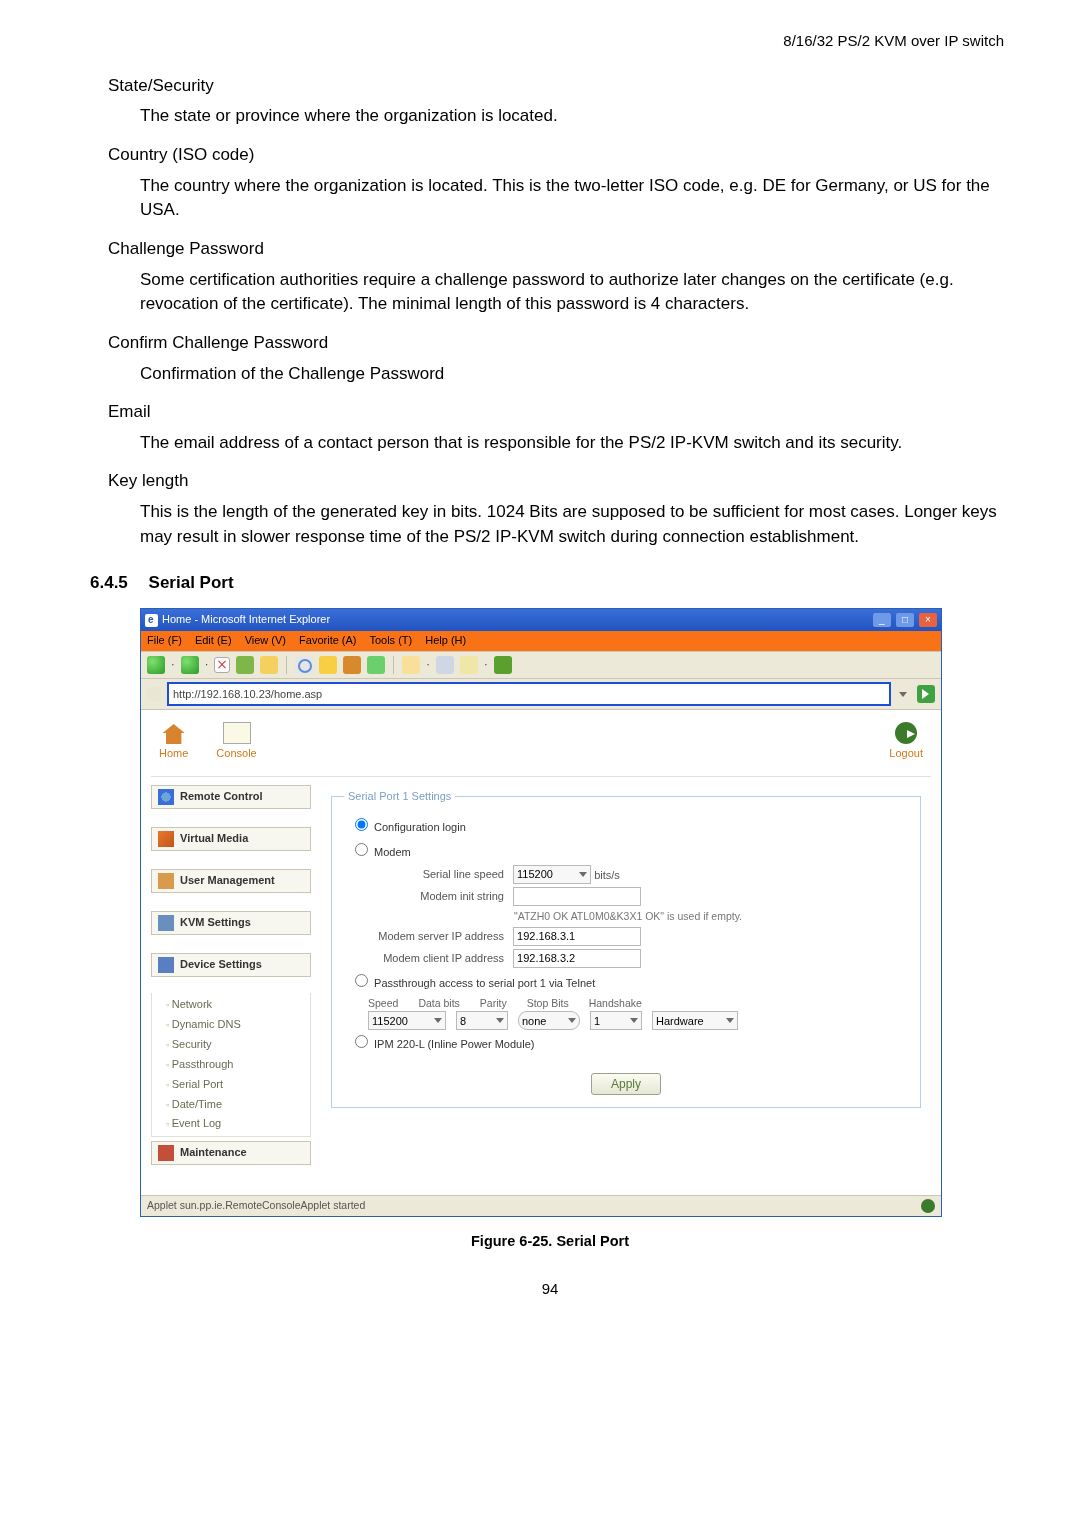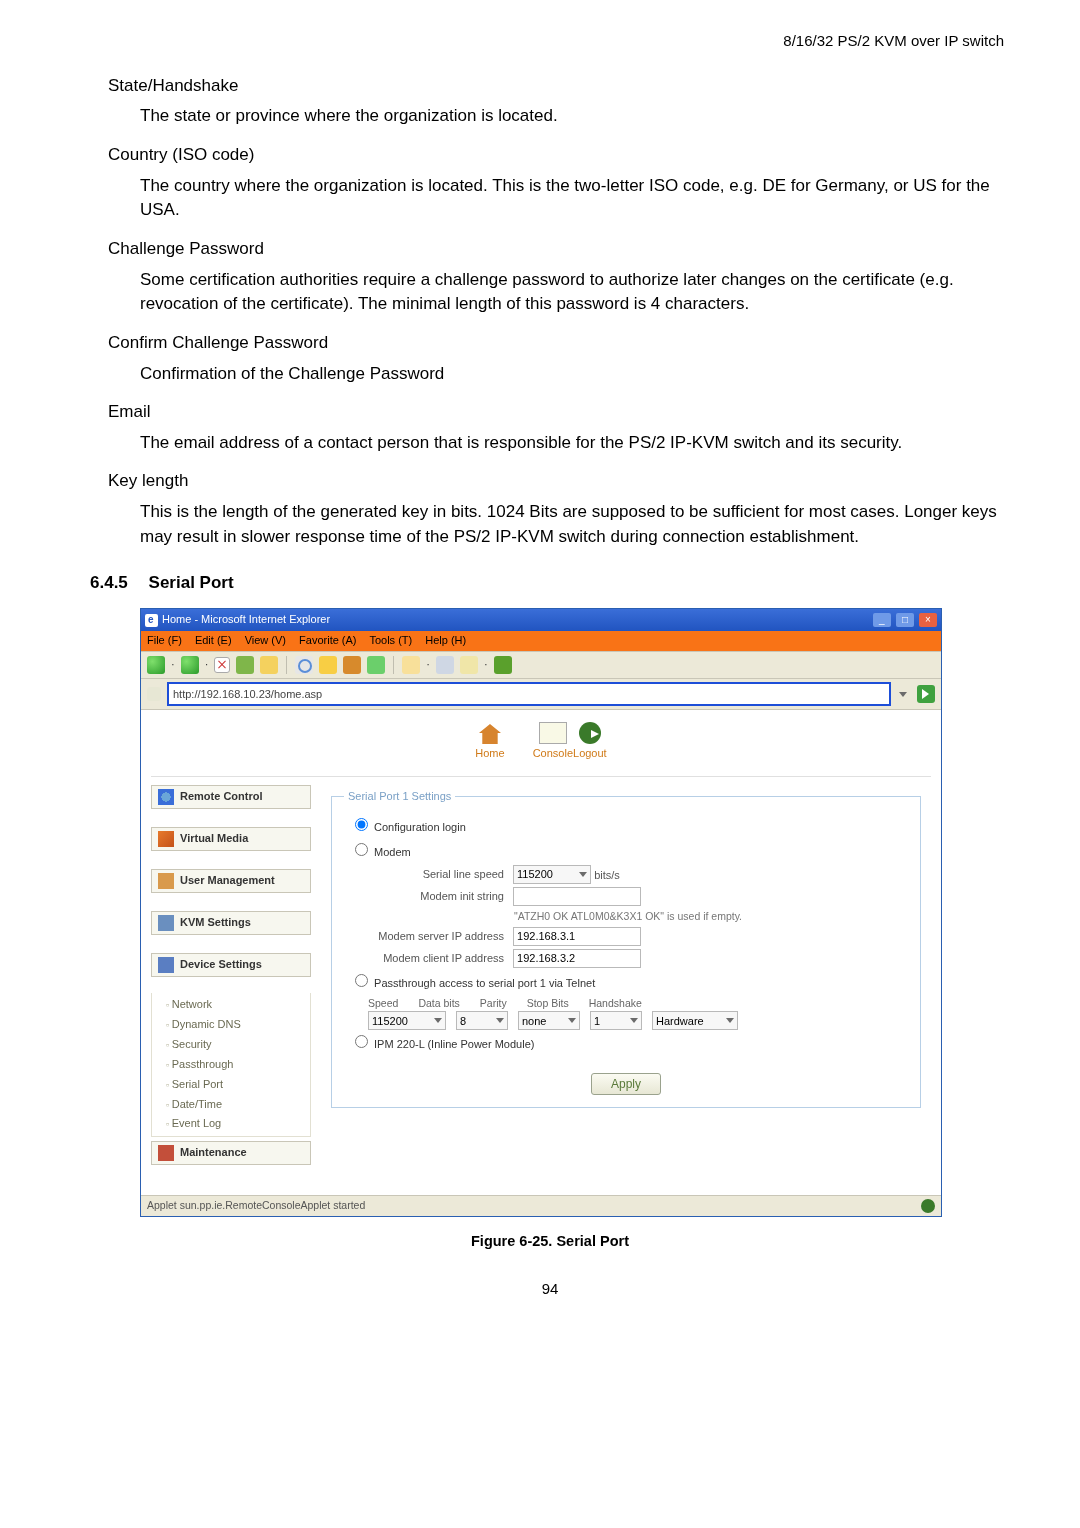--- a/index.html
+++ b/index.html
@@ -109,21 +109,21 @@
   }
   .go-btn{
     width:18px;height:18px;background:#3fa13f;border-radius:3px;
     position:relative;
   }
   .go-btn::after{content:"";position:absolute;left:5px;top:4px;border-left:7px solid #fff;border-top:5px solid transparent;border-bottom:5px solid transparent;}
   .ie-toolbar .sep, .ie-addressbar .sep { width:1px;height:18px;background:#c0beb0; margin:0 2px;}
 
   
   .app-body{ background:#fff; padding:8px 10px 12px; position:relative; }
-  .app-topnav{ display:flex; justify-content:center; align-items:center;
+  .app-topnav{ display:flex; justify-content:space-between; align-items:center;
     padding:4px 8px 14px; border-bottom:1px solid #e0e0e0; margin-bottom:8px;}
   .nav-left{ display:flex; gap:28px; align-items:flex-end;}
   .nav-item{ font-size:11px; color:#d07a18; text-align:center;}
   .nav-home-icon{ width:22px;height:20px;background:#d7842e;margin:0 auto 2px;
     clip-path: polygon(50% 0, 100% 45%, 85% 45%, 85% 100%, 15% 100%, 15% 45%, 0 45%);
     position:relative;}
   .nav-console-icon{ width:26px;height:20px;border:1px solid #aaa;background:#f9f9e6;margin:0 auto 2px;}
   .nav-logout-icon{ width:22px;height:22px;margin:0 auto 2px;background:#3a7a2a;border-radius:50%;position:relative;}
   .nav-logout-icon::after{content:"";position:absolute;right:2px;top:8px;border-left:8px solid #fff;border-top:4px solid transparent;border-bottom:4px solid transparent;}
 
@@ -192,21 +192,21 @@
     content:""; position:absolute; right:4px; top:7px;
     border-left:4px solid transparent; border-right:4px solid transparent;
     border-top:5px solid #6b6b6b;
   }
 </style>
 </head>
 <body>
 
 <div class="header-right">8/16/32 PS/2 KVM over IP switch</div>
 
-<div class="term">State/Handshake</div>
+<div class="term">State/Security</div>
 <div class="desc">The state or province where the organization is located.</div>
 
 <div class="term">Country (ISO code)</div>
 <div class="desc">The country where the organization is located. This is the two-letter ISO code, e.g. DE for Germany, or US for the USA.</div>
 
 <div class="term">Challenge Password</div>
 <div class="desc">Some certification authorities require a challenge password to authorize later changes on the certificate (e.g. revocation of the certificate). The minimal length of this password is 4 characters.</div>
 
 <div class="term">Confirm Challenge Password</div>
 <div class="desc">Confirmation of the Challenge Password</div>
@@ -362,21 +362,21 @@
             <div class="passthru-labels">
               <span>Speed</span>
               <span>Data bits</span>
               <span>Parity</span>
               <span>Stop Bits</span>
               <span>Handshake</span>
             </div>
             <div class="passthru-row">
               <span class="sel-wrap"><input class="sel" readonly="" value="115200" style=""></span>
               <span class="sel-wrap"><input class="sel sel-sm" readonly="" value="8" style=""></span>
-              <span class="sel-wrap"><input class="sel sel-sm" style="width: 54px;" readonly="" value="none"></span>
+              <span class="sel-wrap"><input class="sel sel-sm" style="width: 54px; border-radius: 9px;" readonly="" value="none"></span>
               <span class="sel-wrap"><input class="sel sel-sm" readonly="" value="1" style=""></span>
               <span class="sel-wrap"><input class="sel" style="width: 78px;" readonly="" value="Hardware"></span>
             </div>
 
             <div class="radio">
               <input type="radio" style="">
               <span>IPM 220-L (Inline Power Module)</span>
             </div>
 
             <button class="apply-btn">Apply</button>

